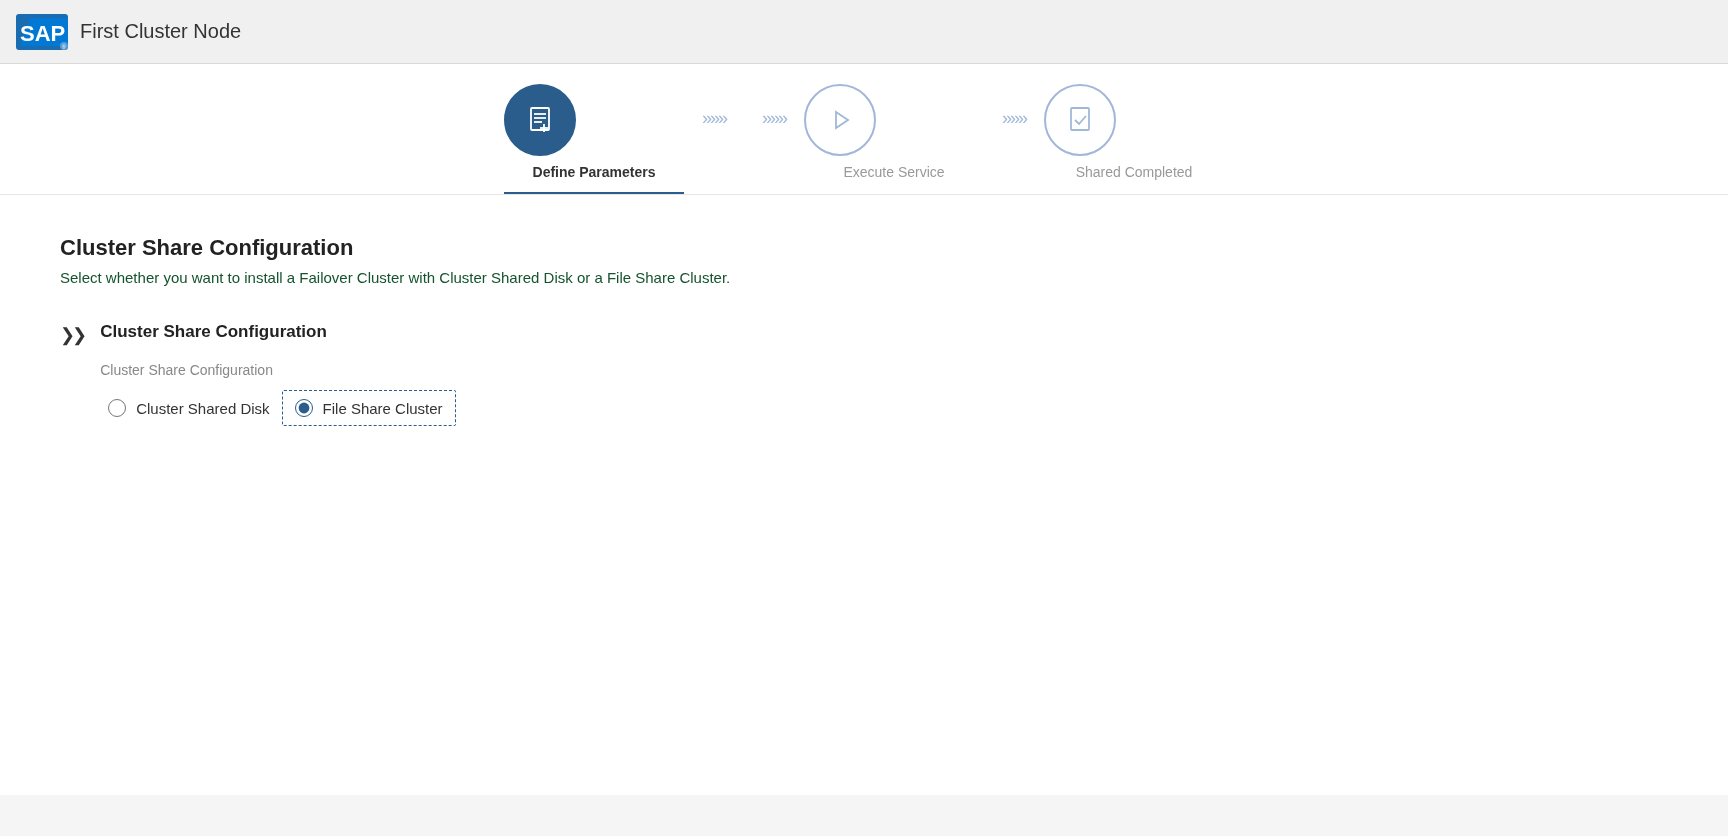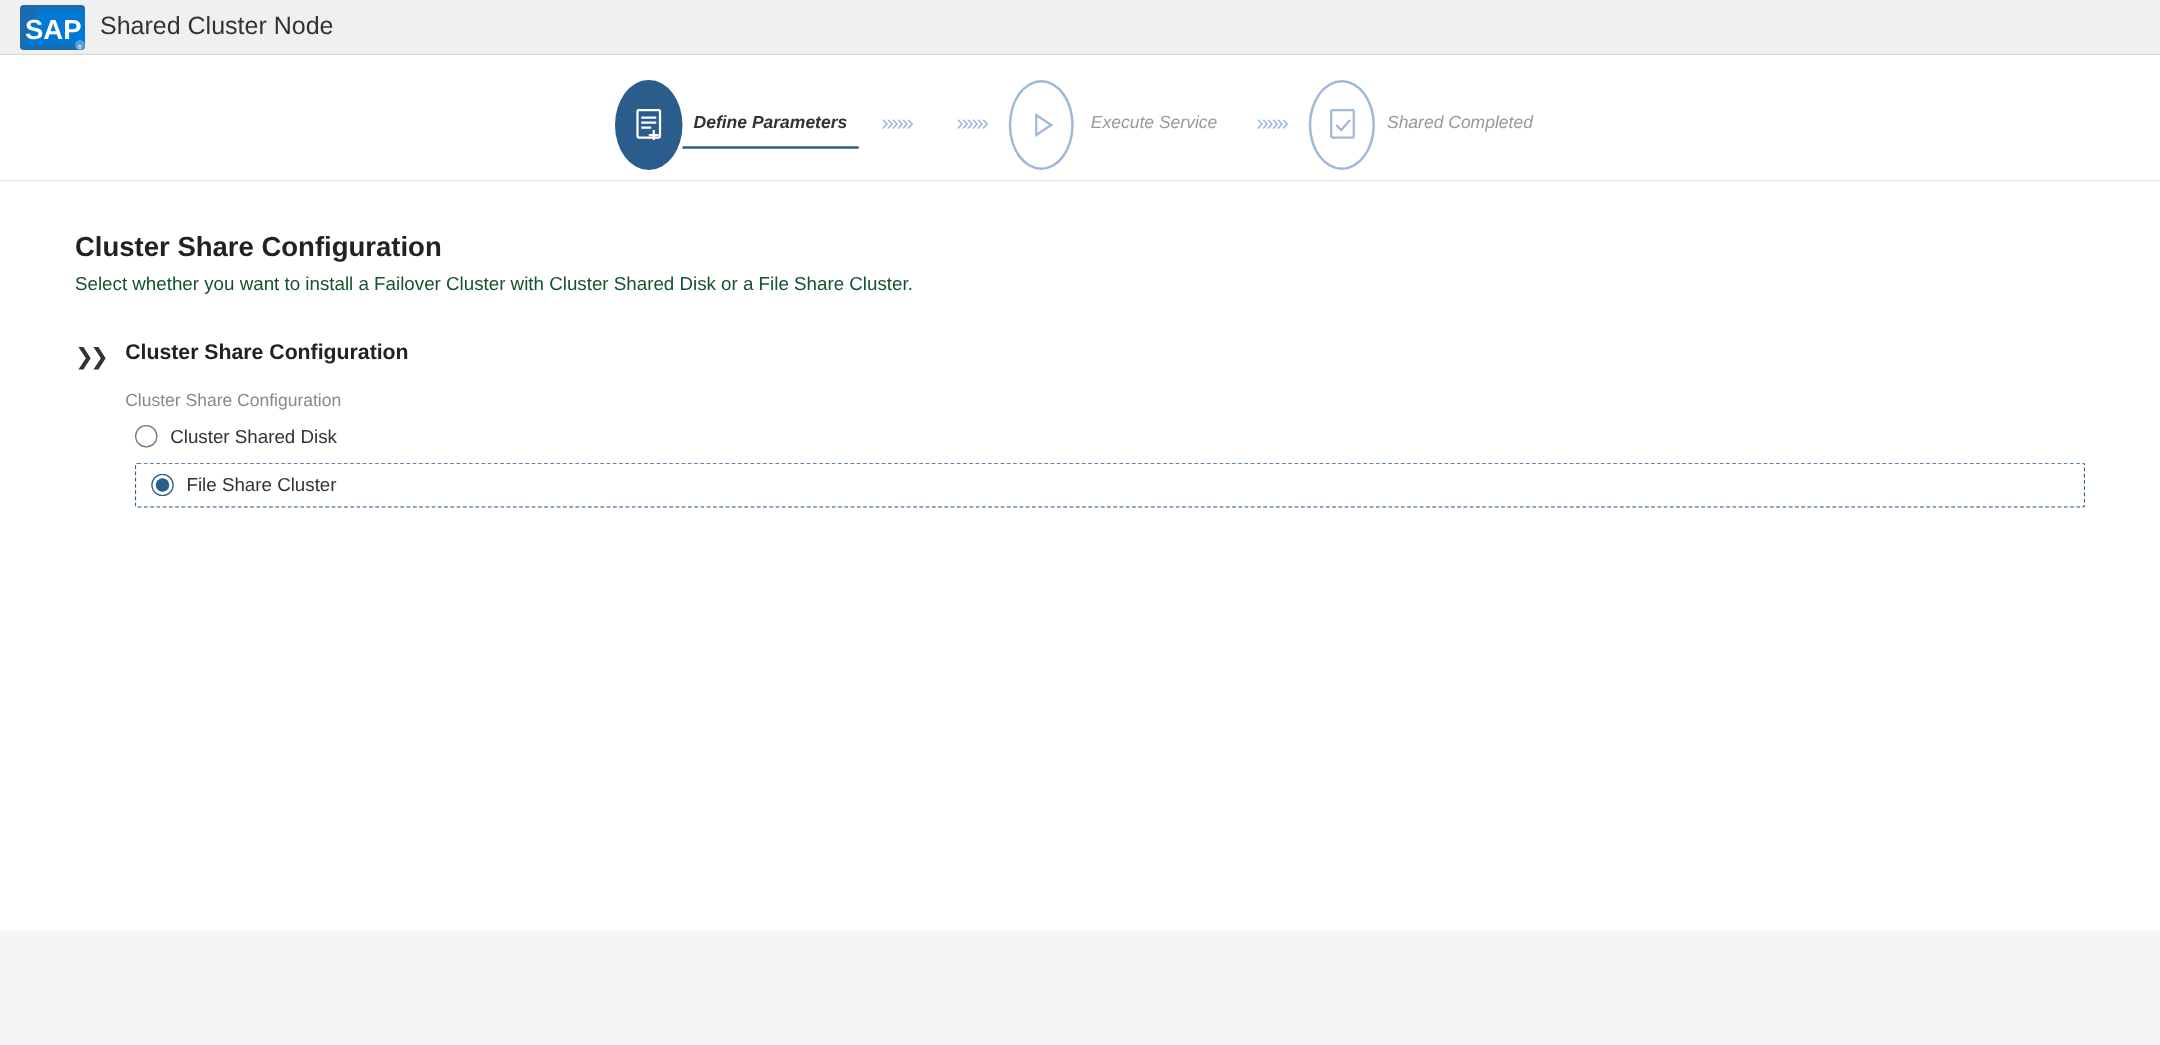--- a/index.html
+++ b/index.html
@@ -7,21 +7,21 @@
       font-family: '72', Arial, sans-serif;
       background: #f5f5f5;
       color: #333;
       min-height: 836px;
     }
 
     
     .header {
       background: #f0f0f0;
       border-bottom: 1px solid #d9d9d9;
-      height: 44px;
+      height: 64px;
       display: flex;
       align-items: center;
       padding: 0 16px;
       gap: 12px;
     }
     .sap-logo {
       width: 52px;
       height: 36px;
       flex-shrink: 0;
     }
@@ -40,24 +40,23 @@
       justify-content: center;
       align-items: flex-start;
     }
     .wizard-steps {
       display: flex;
       align-items: flex-start;
       gap: 0;
     }
     .wizard-step {
       display: flex;
-      flex-direction: row;
-      align-items: center;
+      flex-direction: column;
+      align-items: flex-start;
       min-width: 180px;
-      font-style: italic;
     }
     .wizard-step-circle {
       width: 72px;
       height: 72px;
       border-radius: 50%;
       display: flex;
       align-items: center;
       justify-content: center;
       border: 2px solid #a0b8d8;
       background: #fff;
@@ -135,21 +134,20 @@
     }
 
     .field-label {
       font-size: 14px;
       color: #888;
       margin-bottom: 12px;
     }
 
     .radio-group {
       display: flex;
-      flex-direction: column;
       gap: 12px;
       margin-left: 8px;
     }
     .radio-item {
       display: flex;
       align-items: center;
       gap: 10px;
       font-size: 15px;
       color: #333;
     }
@@ -174,21 +172,21 @@
 
 <div class="header">
 
   <svg class="sap-logo" viewBox="0 0 52 36" xmlns="http://www.w3.org/2000/svg">
     <rect width="52" height="36" rx="3" fill="#1a6cb0"></rect>
     <polygon points="4,32 14,4 52,4 52,32" fill="#0078d4"></polygon>
     <text x="4" y="27" font-size="22" font-weight="900" fill="white" font-family="Arial">SAP</text>
     <circle cx="48" cy="32" r="4" fill="white" opacity="0.3"></circle>
     <text x="46" y="35" font-size="5" fill="white">®</text>
   </svg>
-  <span class="header-title">Shared Cluster Node</span>
+  <span class="header-title">First Cluster Node</span>
 </div>
 
 <div class="wizard-bar">
   <div class="wizard-steps">
 
     <div class="wizard-step">
       <div class="wizard-step-circle active">
         <svg width="36" height="36" viewBox="0 0 36 36" fill="none" xmlns="http://www.w3.org/2000/svg">
           <rect x="9" y="6" width="18" height="22" rx="1" stroke="white" stroke-width="1.8" fill="none"></rect>
           <line x1="12" y1="12" x2="24" y2="12" stroke="white" stroke-width="1.8"></line>

